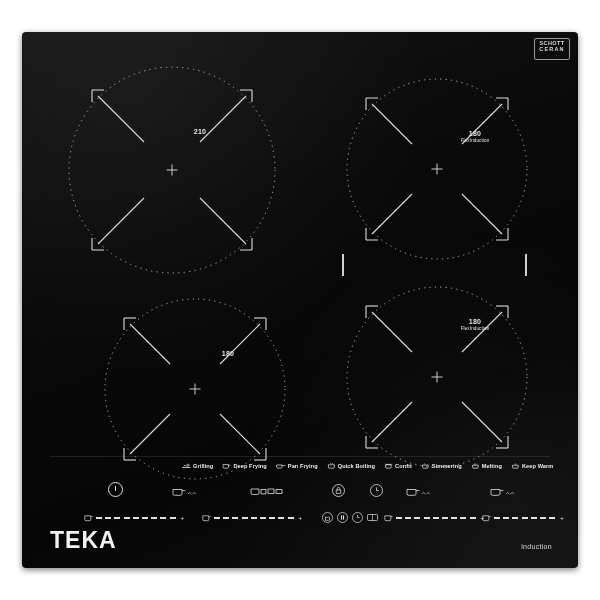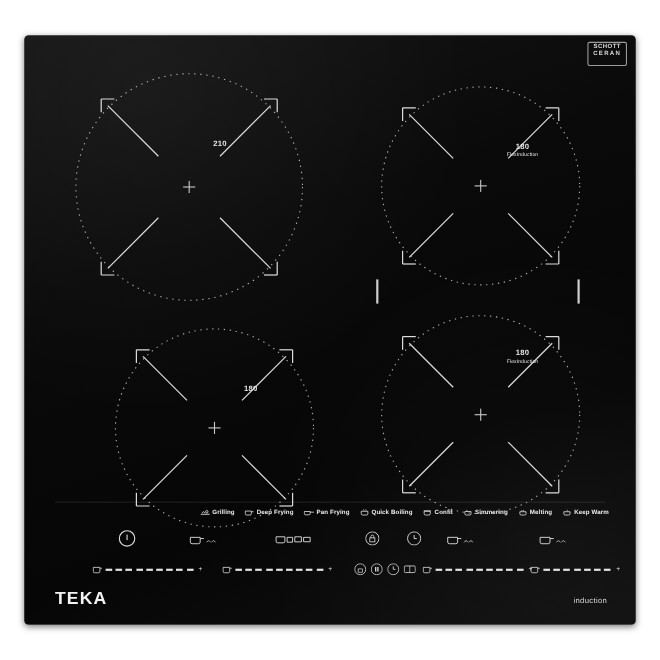--- a/index.html
+++ b/index.html
@@ -183,21 +183,21 @@
     top: 52px;
     display: flex;
     align-items: center;
     gap: 4px;
   }
   .teka {
     position: absolute;
     left: 28px;
     bottom: 14px;
     color: #f2f2f2;
-    font-size: 16px;
+    font-size: 23px;
     font-weight: bold;
     letter-spacing: 1px;
     font-family: "Liberation Sans", sans-serif;
   }
   .induction {
     position: absolute;
     right: 26px;
     bottom: 18px;
     color: #dcdcdc;
     font-size: 7px;

